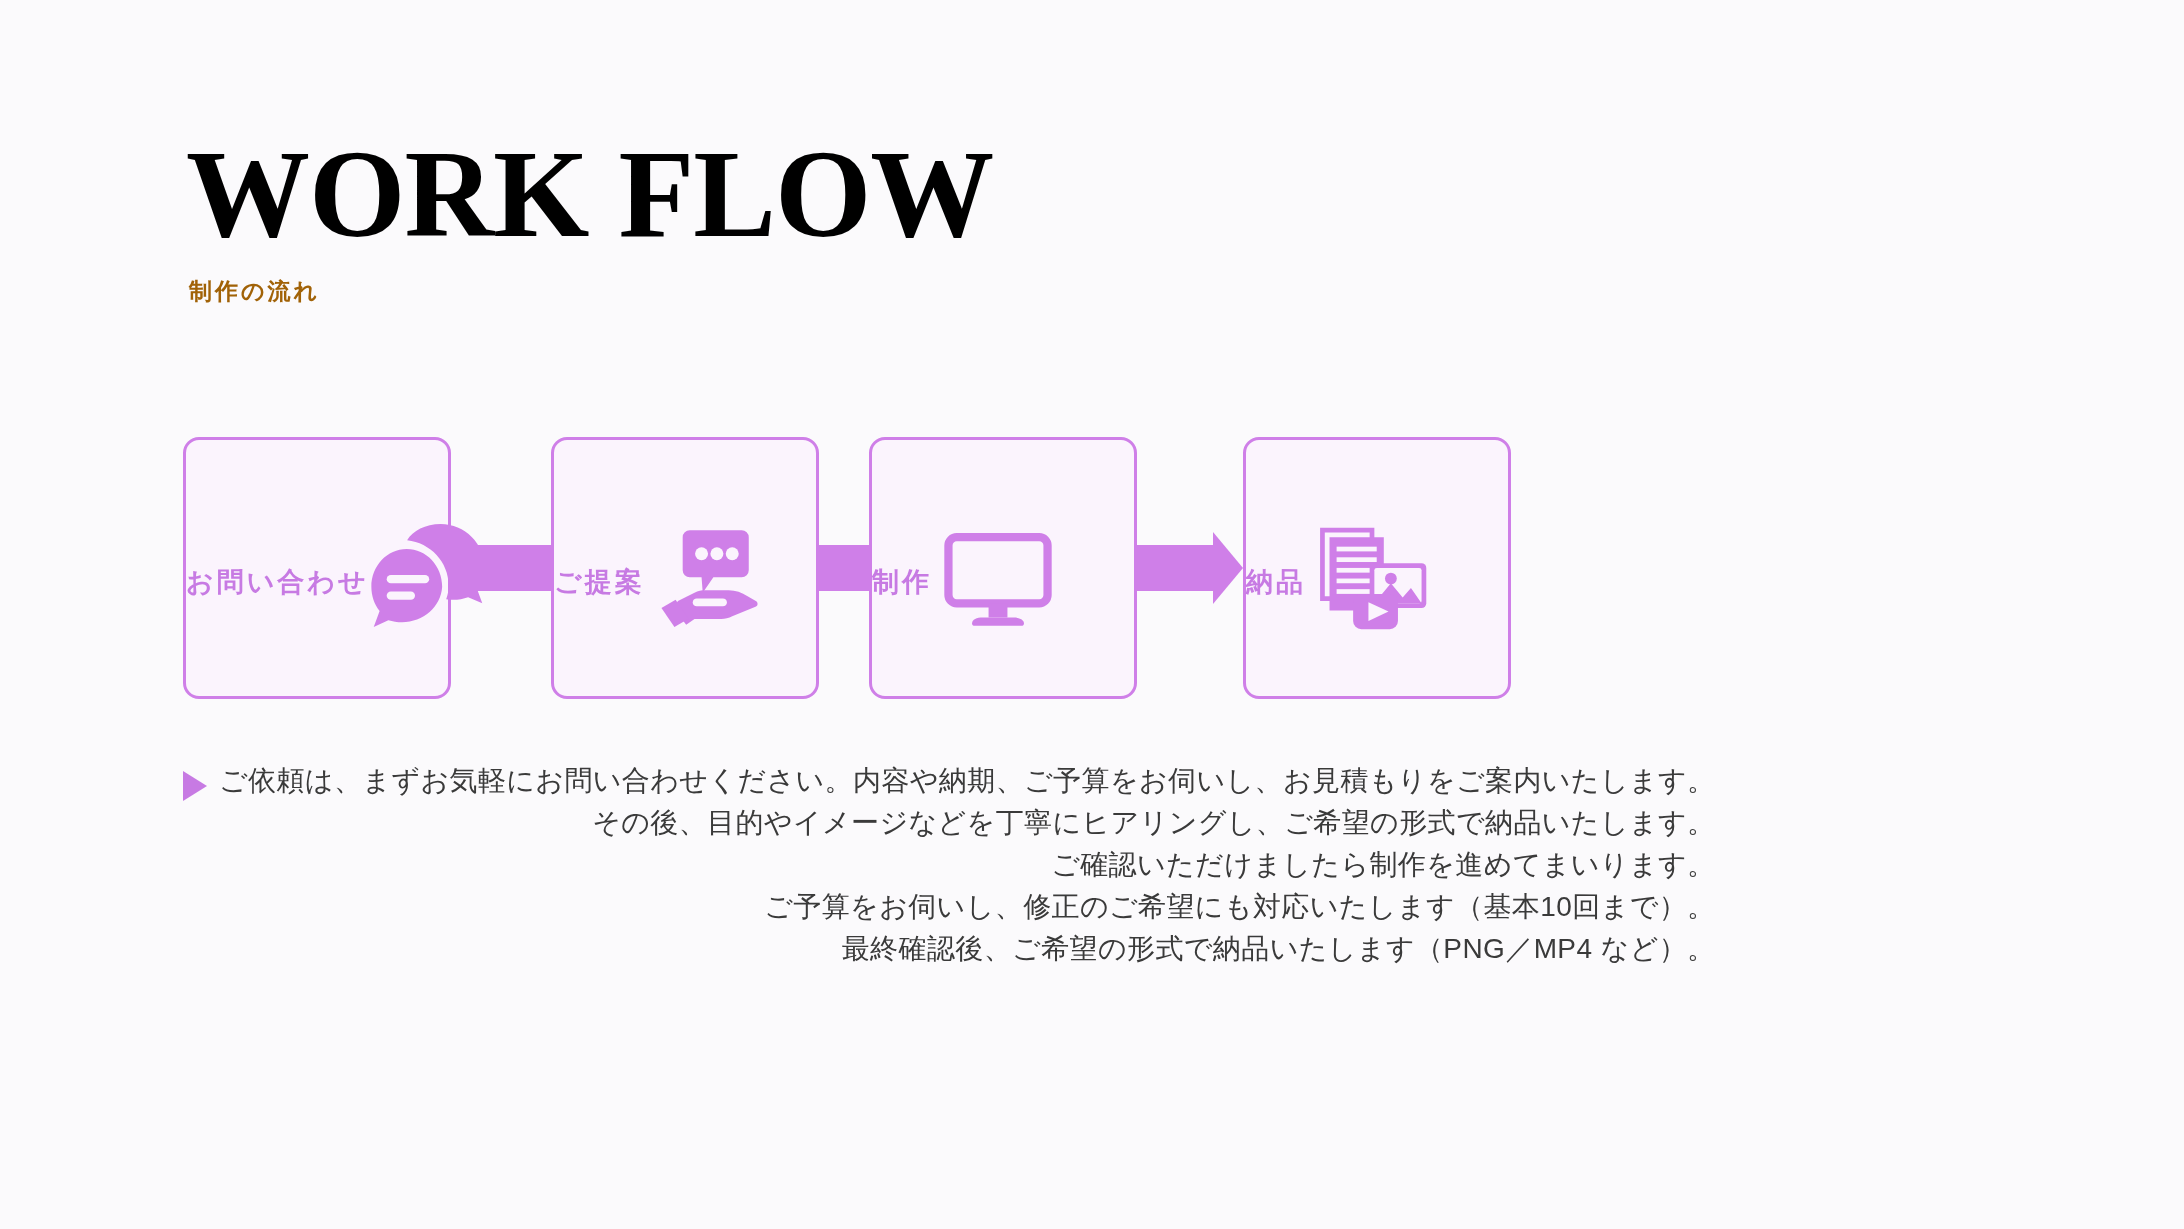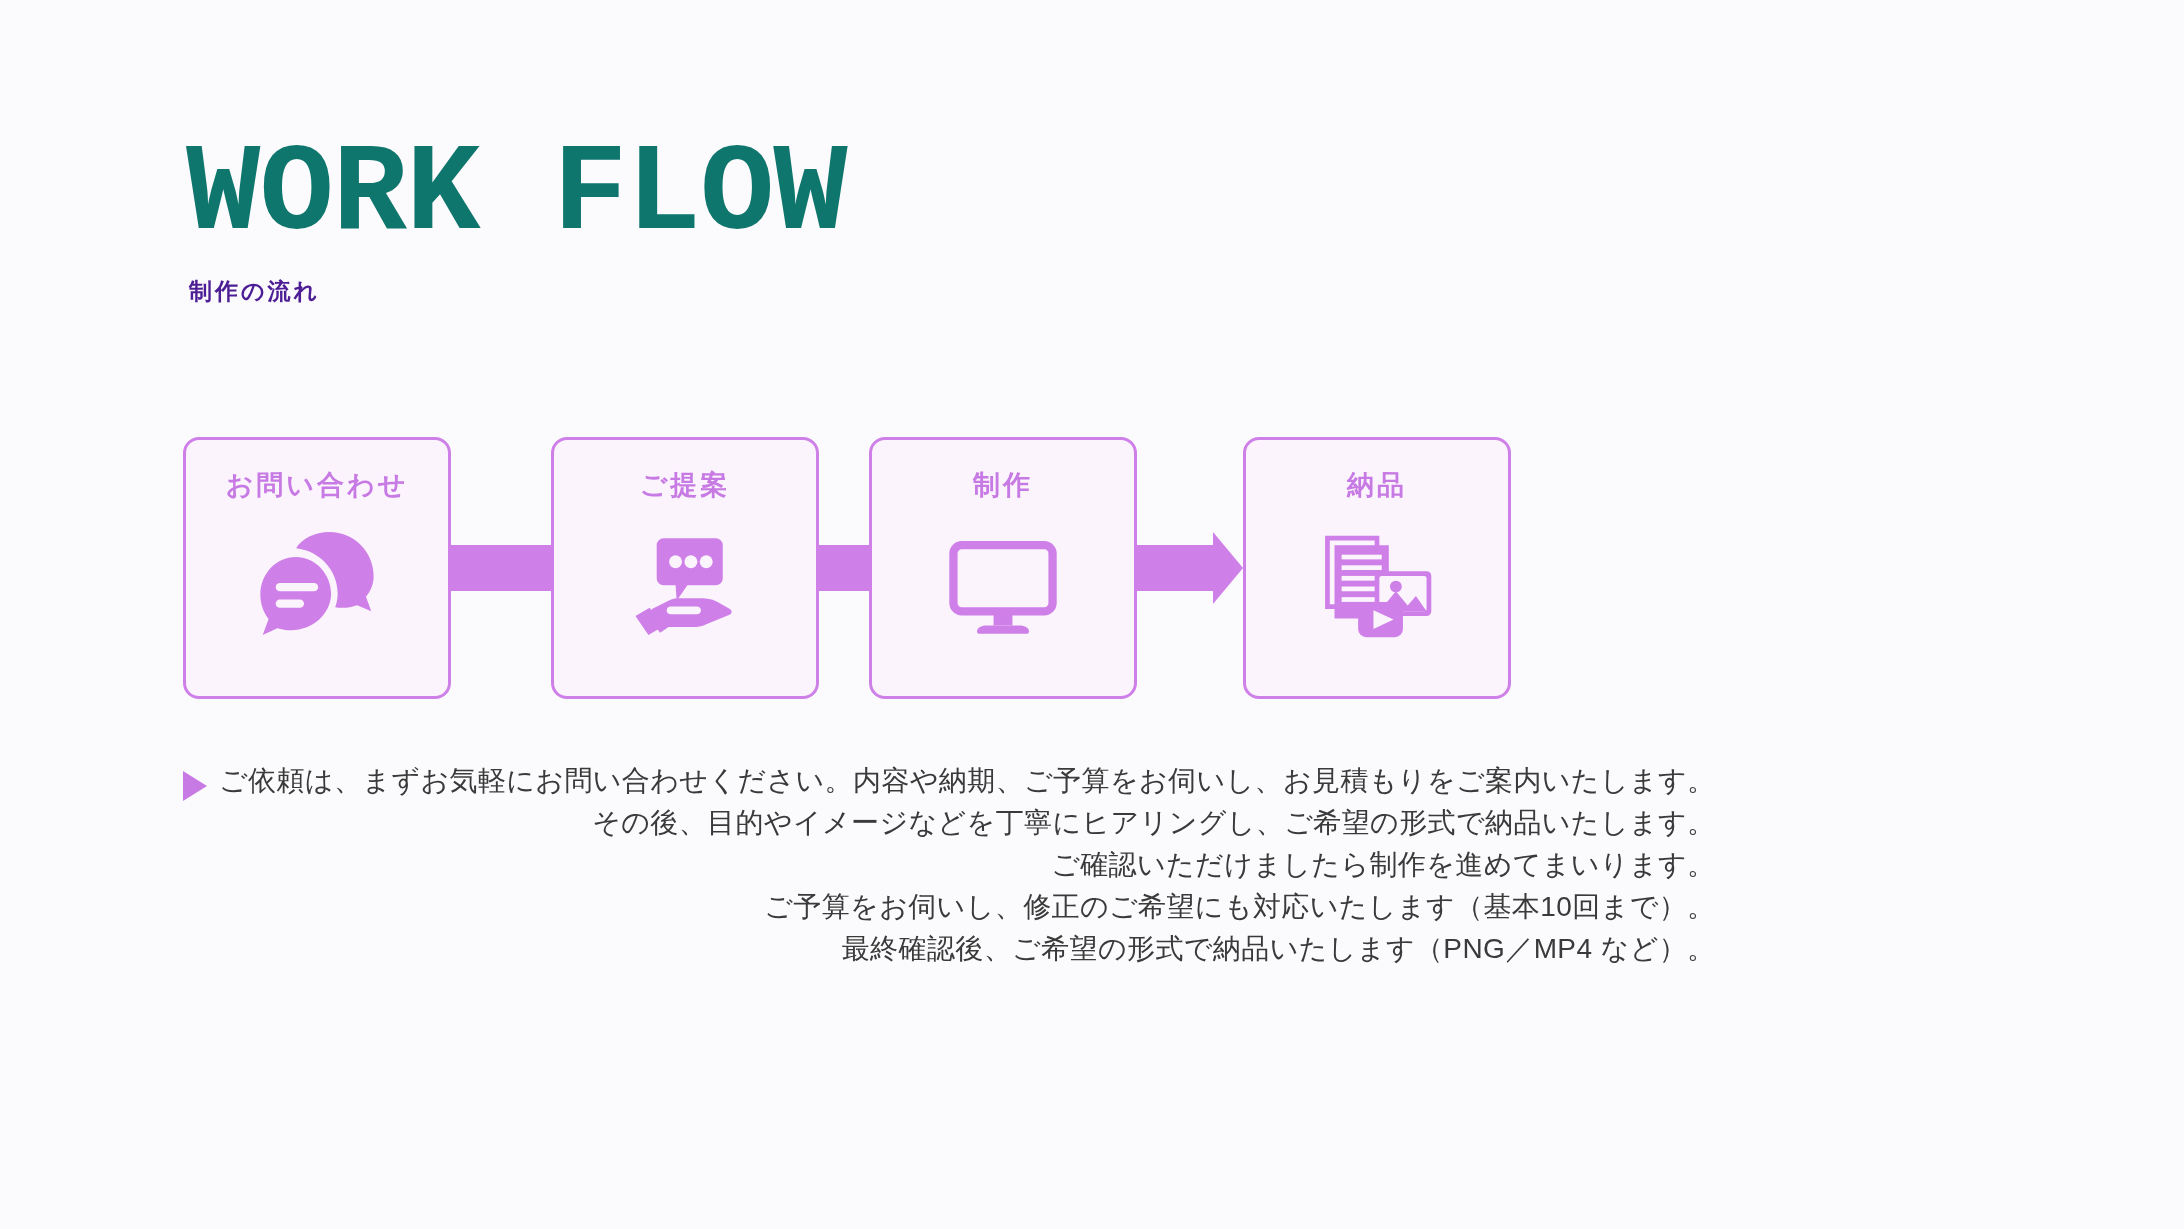--- a/index.html
+++ b/index.html
@@ -16,35 +16,35 @@
     position: relative;
   }
 
   
   .header {
     position: absolute;
     left: 186px;
     top: 130px;
   }
   .page-title {
-    font-family: Liberation Mono, monospace;
+    font-family: Liberation Serif, serif;
     font-size: 124px;
     font-weight: 700;
     letter-spacing: -1px;
-    color: #0f766e;
+    color: #000000;
     line-height: 1.05;
     margin: 0;
     white-space: nowrap;
   }
   .page-subtitle {
     margin: 16px 0 0 3px;
     font-size: 23px;
     font-weight: 700;
     letter-spacing: 3px;
-    color: #4c1d95;
+    color: #a16207;
     white-space: nowrap;
   }
 
   
   .flow {
     position: absolute;
     left: 183px;
     top: 433px;
     width: 1860px;
     height: 270px;
@@ -54,21 +54,21 @@
   .step {
     position: relative;
     width: 268px;
     height: 262px;
     flex: 0 0 268px;
     border: 3px solid #cf7fe8;
     border-radius: 16px;
     background: #fbf4fd;
     box-sizing: border-box;
     display: flex;
-    flex-direction: column;
+    flex-direction: row;
     align-items: center;
   }
   .step-label {
     margin-top: 27px;
     font-size: 27px;
     font-weight: 700;
     letter-spacing: 3px;
     color: #c77ae3;
     white-space: nowrap;
   }

